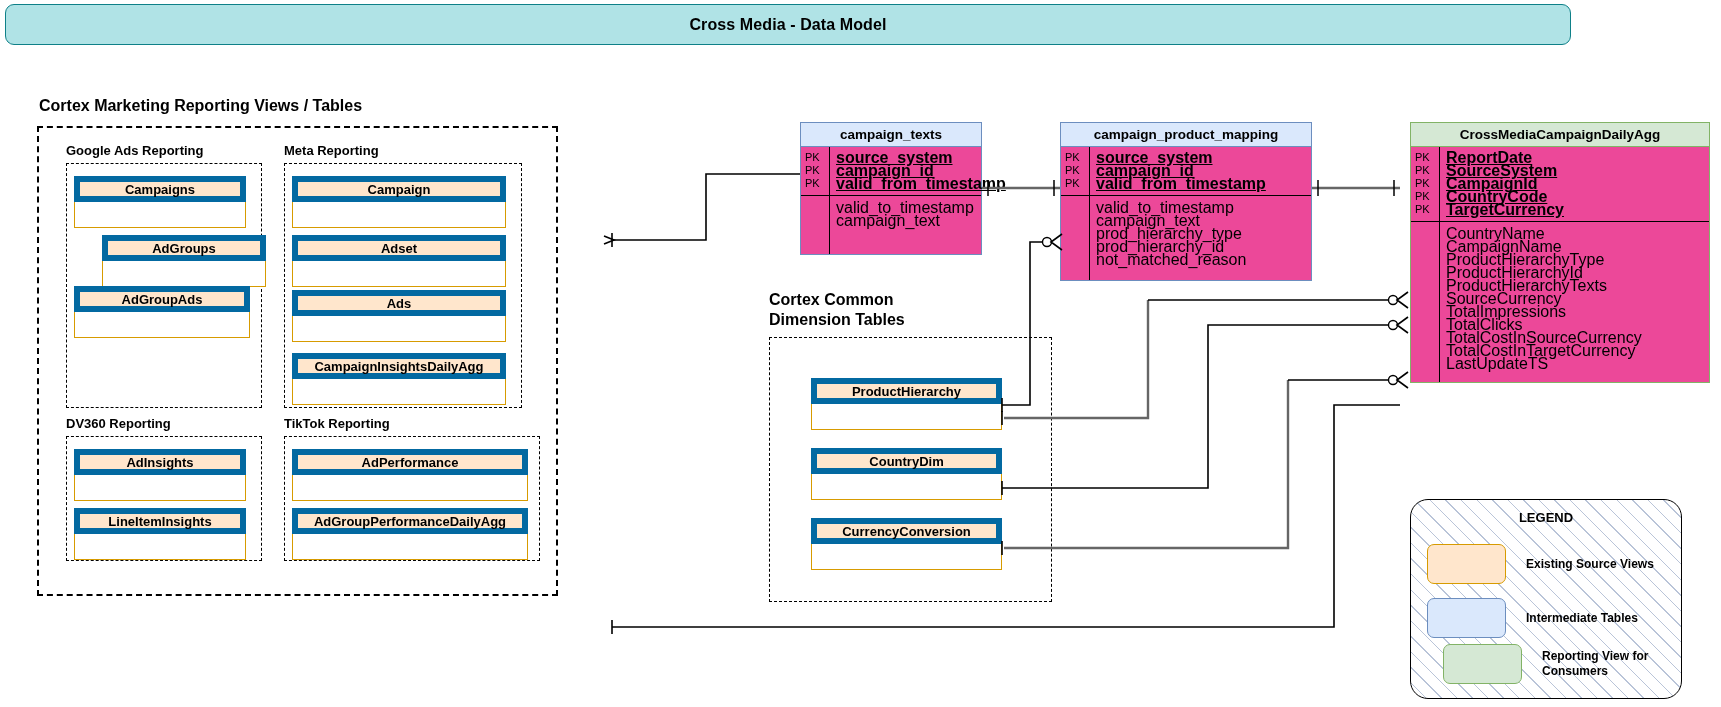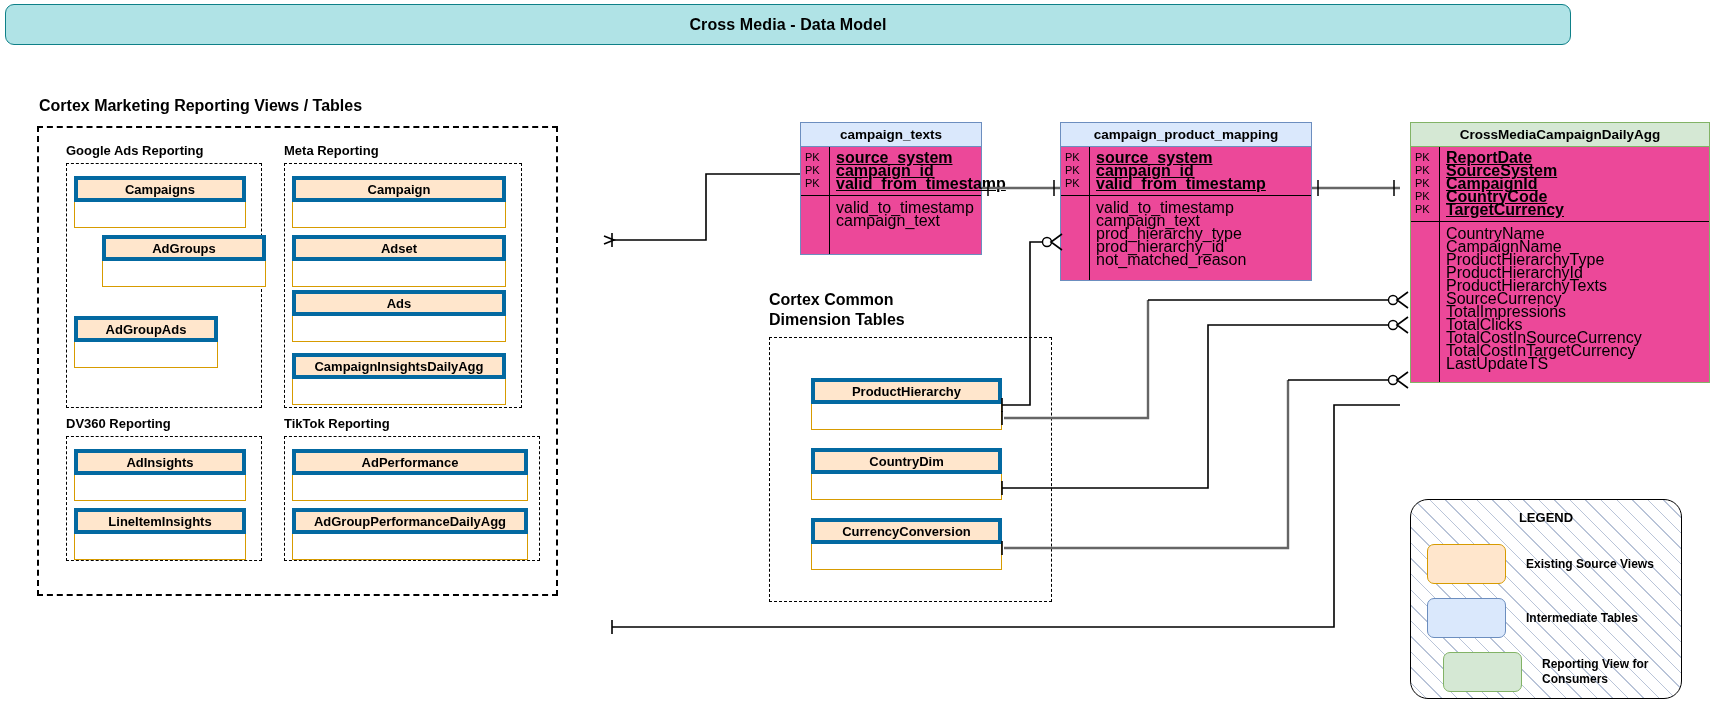--- a/index.html
+++ b/index.html
@@ -60,21 +60,21 @@
   }
   .dashed.thin { border-width: 1.6px; }
 
   
   .srcbox {
     position: absolute;
     box-sizing: border-box;
   }
   .srcbox .hdr {
     background: #ffe6cc;
-    border: 4px solid #0369a1;
+    border: 6px solid #0369a1;
     height: 26px;
     display: flex;
     align-items: center;
     justify-content: center;
     font-size: 13px;
     font-weight: bold;
     color: #000;
     box-sizing: border-box;
   }
   .srcbox .body {
@@ -233,21 +233,21 @@
   <div class="dashed thin" style="left:284px; top:436px; width:256px; height:125px;"></div>
 
   <div class="srcbox" style="left:74px; top:176px; width:172px;">
     <div class="hdr">Campaigns</div>
     <div class="body"></div>
   </div>
   <div class="srcbox" style="left:74px; top:235px; width:164px;margin-left:28px;">
     <div class="hdr">AdGroups</div>
     <div class="body"></div>
   </div>
-  <div class="srcbox" style="left:74px; top:316px; width:144px;">
+  <div class="srcbox" style="left:74px; top:286px; width:176px;">
     <div class="hdr">AdGroupAds</div>
     <div class="body"></div>
   </div>
 
   <div class="srcbox" style="left:292px; top:176px; width:214px;">
     <div class="hdr">Campaign</div>
     <div class="body"></div>
   </div>
   <div class="srcbox" style="left:292px; top:235px; width:214px;">
     <div class="hdr">Adset</div>
@@ -385,21 +385,21 @@
   <div class="legend">
     <div class="legend-title">LEGEND</div>
     <div class="legend-row" style="top:44px;">
       <div class="legend-swatch sw-orange"></div>
       <div class="legend-label">Existing Source Views</div>
     </div>
     <div class="legend-row" style="top:98px;">
       <div class="legend-swatch sw-blue"></div>
       <div class="legend-label">Intermediate Tables</div>
     </div>
-    <div class="legend-row" style="top:152px;padding-left:16px;">
+    <div class="legend-row" style="top:144px;padding-left:16px;">
       <div class="legend-swatch sw-green"></div>
       <div class="legend-label">Reporting View for
 Consumers</div>
     </div>
   </div>
 
   <svg id="wires" viewBox="0 0 1721 707" xmlns="http://www.w3.org/2000/svg">
     <g stroke="#000000" stroke-width="1.6" fill="none">
 
       <path d="M 612 240 L 706 240 L 706 174 L 800 174"></path>

